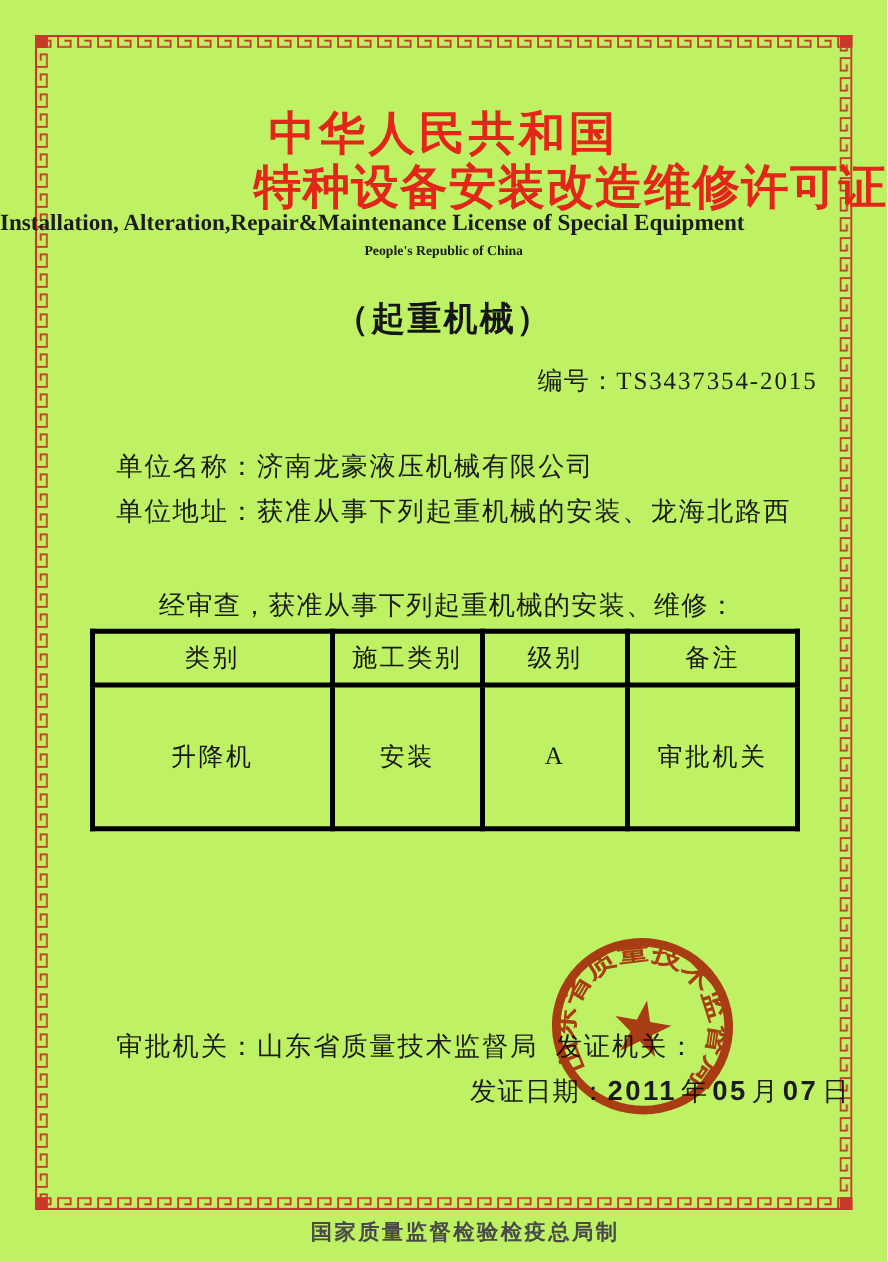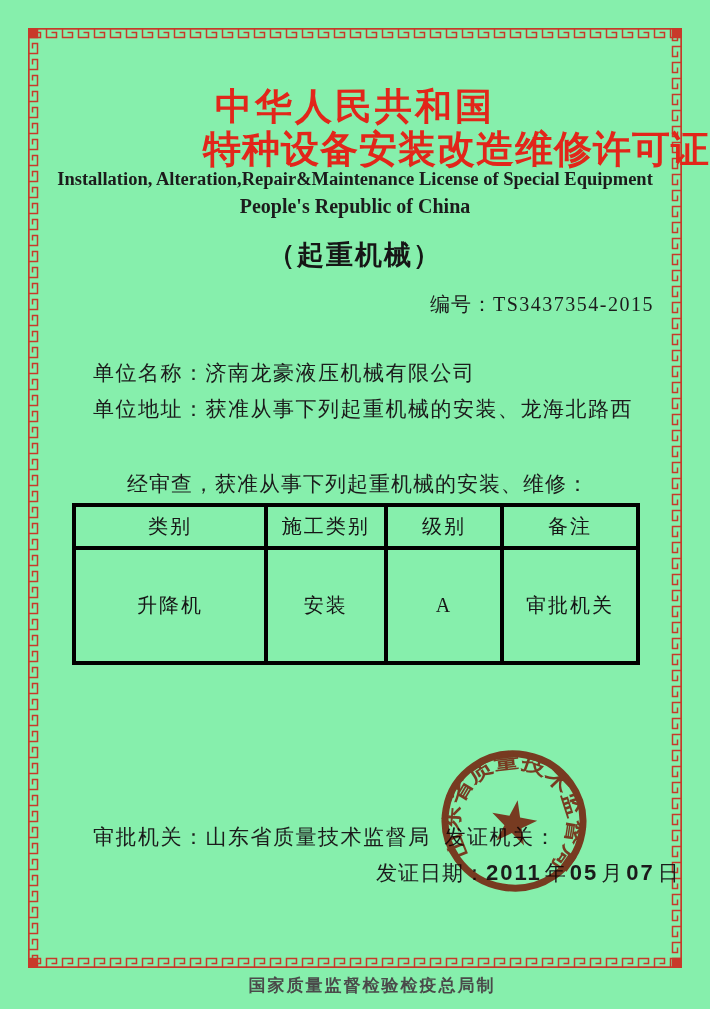--- a/index.html
+++ b/index.html
@@ -1,39 +1,39 @@
 <!DOCTYPE html>
 <html><head>
 <meta charset="utf-8">
 <style>
   html,body{margin:0;padding:0;background:#ffffff;}
   .page{
-    position:relative;width:710px;height:1009px;background:#86efac;overflow:hidden;
+    position:relative;width:710px;height:1009px;background:#bef264;overflow:hidden;
     font-family:"Liberation Serif","DejaVu Serif",serif;color:#222;
   }
   
   .bstrip{position:absolute;line-height:0;}
   .bstrip svg{display:block;}
   .b-top{left:28px;top:28px;}
   .b-bottom{left:28px;top:957px;transform:scaleY(-1);}
   .b-left{left:28px;top:28px;width:940px;height:11px;transform-origin:0 0;transform:rotate(-90deg) translate(-940px,0);}
   .b-right{left:682px;top:28px;width:940px;height:11px;transform-origin:0 0;transform:rotate(90deg);}
   .corner{position:absolute;width:10px;height:10px;background:#c8392a;}
   .c-tl{left:28px;top:28px;}  .c-tr{left:672px;top:28px;}
   .c-bl{left:28px;top:958px;} .c-br{left:672px;top:958px;}
 
   
   .t-cn1{position:absolute;left:0;top:82px;width:710px;text-align:center;
     font-size:37px;font-weight:bold;color:#e2261a;letter-spacing:3px;}
   .t-cn2{position:absolute;left:0;top:124px;width:710px;text-align:right;
     font-size:38px;font-weight:bold;color:#e2261a;letter-spacing:1px;}
-  .t-en1{position:absolute;left:0;top:169px;width:710px;text-align:center;
+  .t-en1{position:absolute;left:0;top:169px;width:710px;text-align:left;
     font-size:18.5px;font-weight:bold;color:#1c1c1c;}
   .t-en2{position:absolute;left:0;top:195px;width:710px;text-align:center;
-    font-size:20px;font-weight:bold;color:#1c1c1c;}
+    font-size:11px;font-weight:bold;color:#1c1c1c;}
   .category{position:absolute;left:0;top:237px;width:710px;text-align:center;
     font-size:27px;font-weight:bold;color:#161616;letter-spacing:2px;}
   .license-no{position:absolute;left:430px;top:291px;font-size:20px;color:#1c1c1c;letter-spacing:1px;}
   .license-no .num{font-family:"Liberation Serif","DejaVu Serif",serif;letter-spacing:1.5px;}
 
   
   .info-line{position:absolute;left:93px;font-size:21px;color:#1b1b1b;letter-spacing:1.5px;}
   .line-name{top:359px;}
   .line-addr{top:395px;}
   .intro{position:absolute;left:127px;top:470px;font-size:21px;color:#1b1b1b;letter-spacing:1px;}

